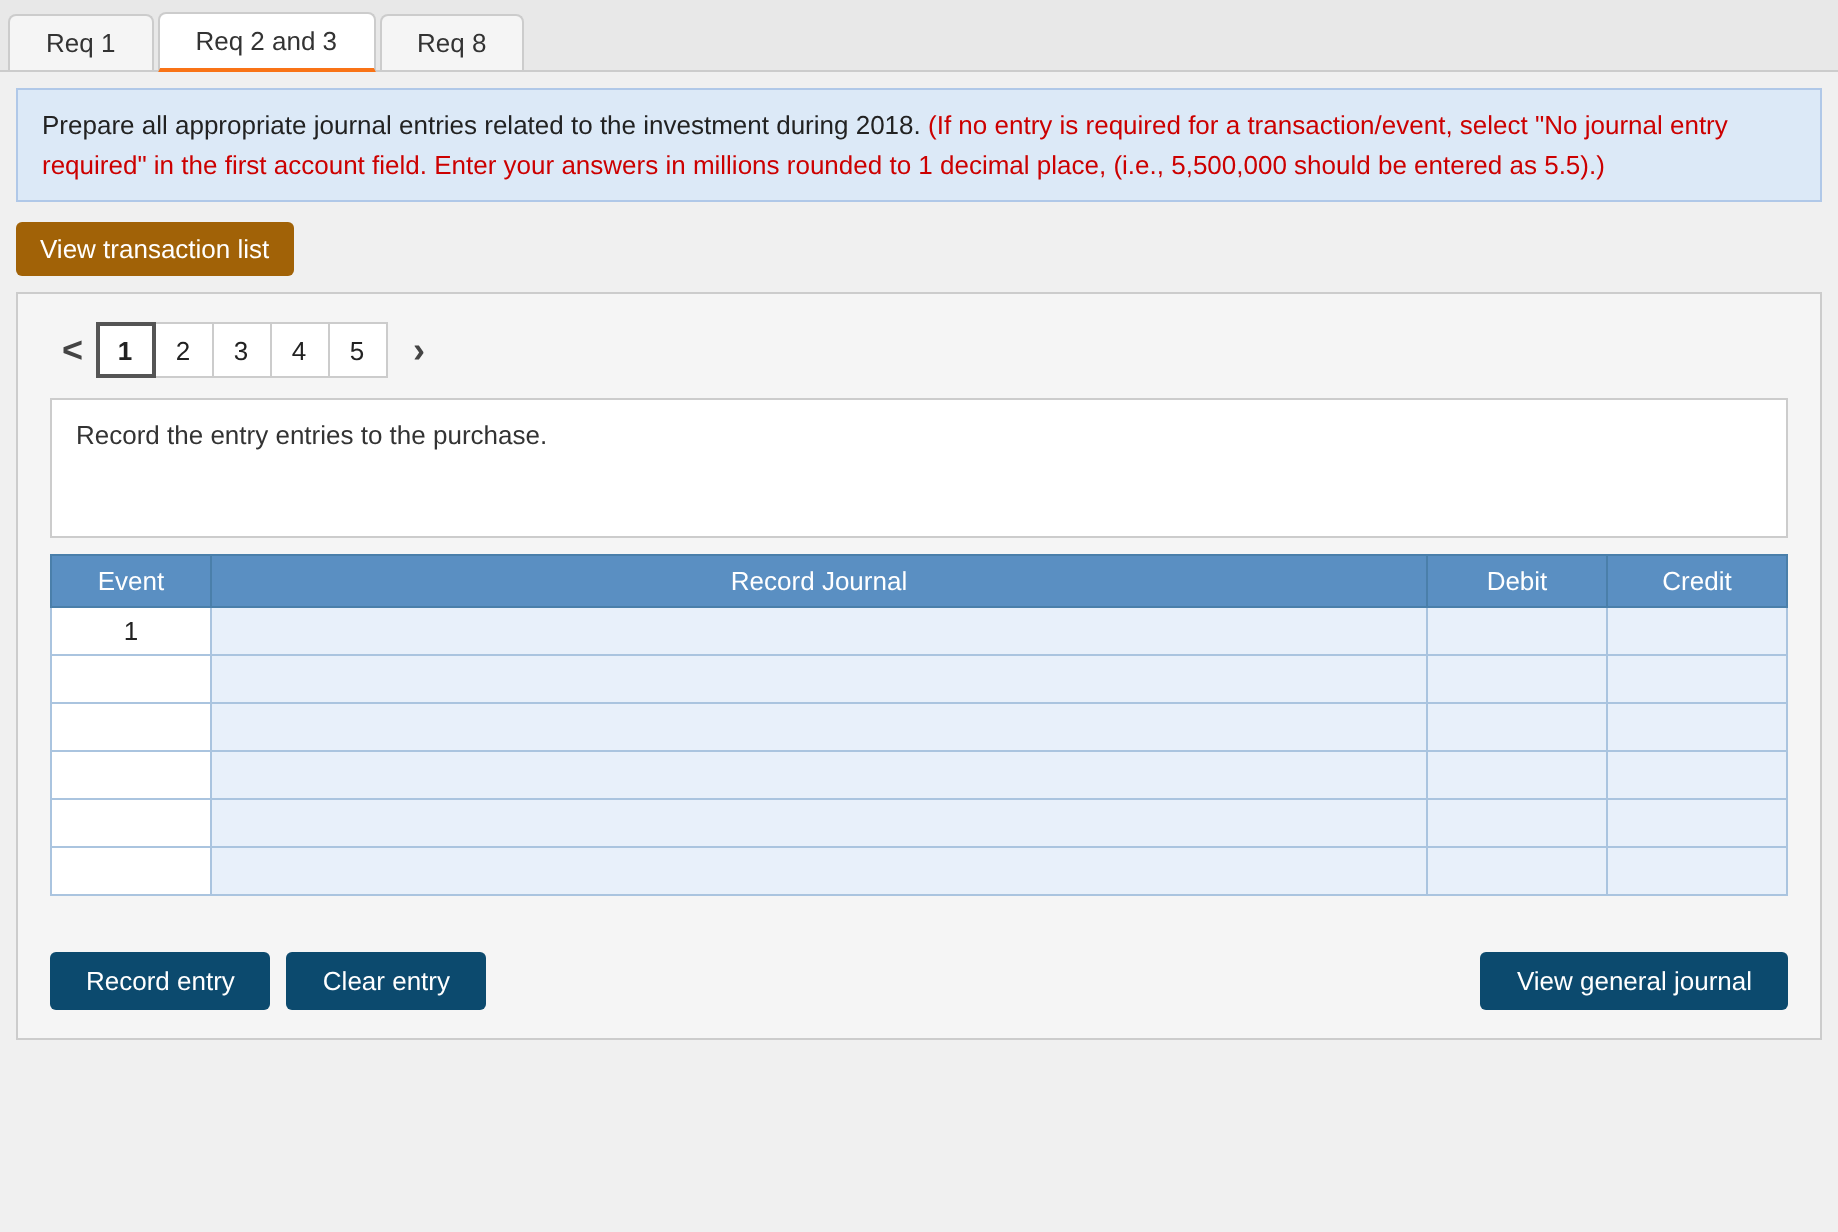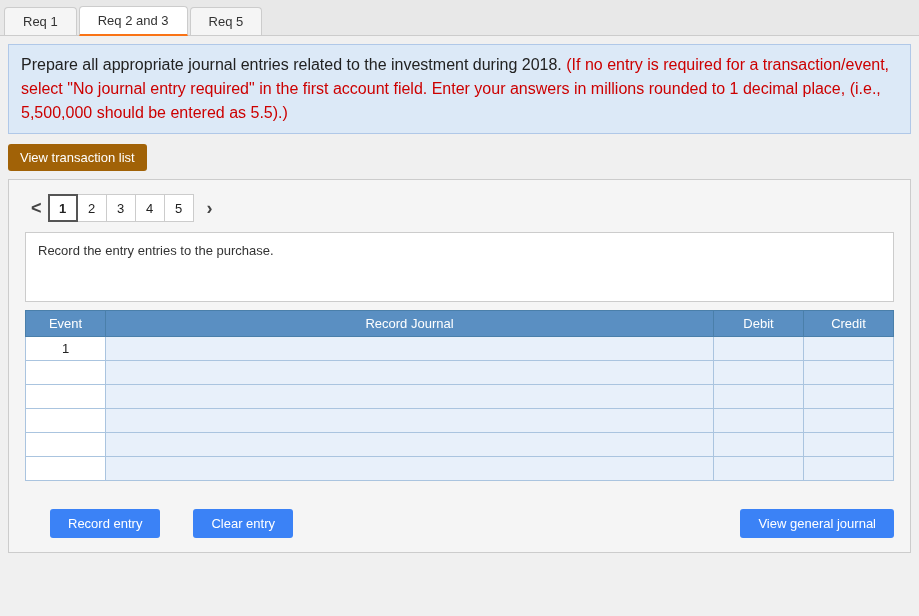--- a/index.html
+++ b/index.html
@@ -37,21 +37,21 @@
       border-bottom: 2px solid #f97316;
       margin-bottom: -1px;
       font-weight: normal;
     }
 
     
     .info-box {
       background: #dce9f7;
       border: 1px solid #b0c8e8;
       padding: 8px 12px;
-      font-size: 16px;
+      font-size: 13px;
       line-height: 1.5;
       color: #222;
       margin: 8px 8px 6px 8px;
     }
     .info-box .red-text {
       color: #c00;
     }
 
     
     .view-transaction-btn {
@@ -201,37 +201,36 @@
       gap: 8px;
       margin-top: 4px;
     }
     .btn-action {
       padding: 7px 18px;
       font-size: 13px;
       border: none;
       border-radius: 3px;
       cursor: pointer;
       color: #fff;
-      background: #3b82f6;
-      margin-left: 25px;
+      background: #0c4a6e;
     }
     .btn-spacer {
       flex: 1;
     }
   </style>
 </head>
 <body>
 
 
 
 
 <div class="tabs-bar">
   <div class="tab">Req 1</div>
   <div class="tab active">Req 2 and 3</div>
-  <div class="tab">Req 5</div>
+  <div class="tab">Req 8</div>
 </div>
 
 
 <div class="info-box">
   <span>Prepare all appropriate journal entries related to the investment during 2018.</span>
   <span class="red-text">(If no entry is required for a transaction/event, select "No journal entry required" in the first account field. Enter your answers in millions rounded to 1 decimal place, (i.e., 5,500,000 should be entered as 5.5).)</span>
 </div>
 
 
 <button class="view-transaction-btn">View transaction list</button>

